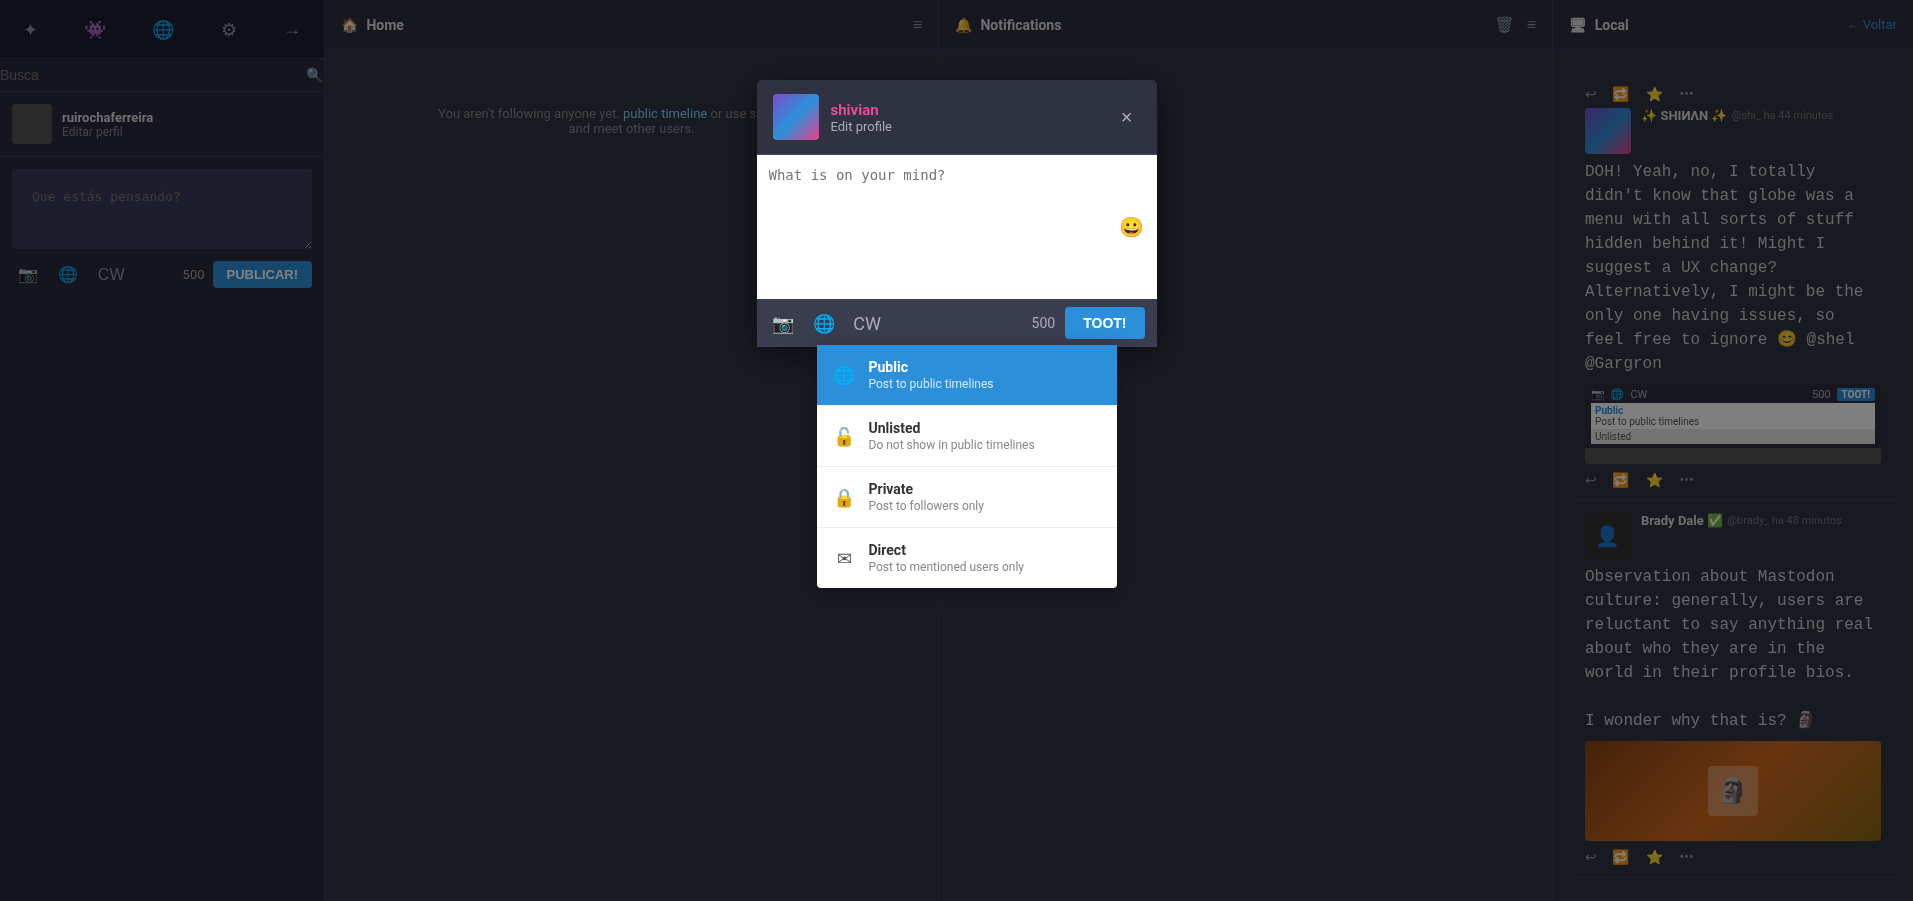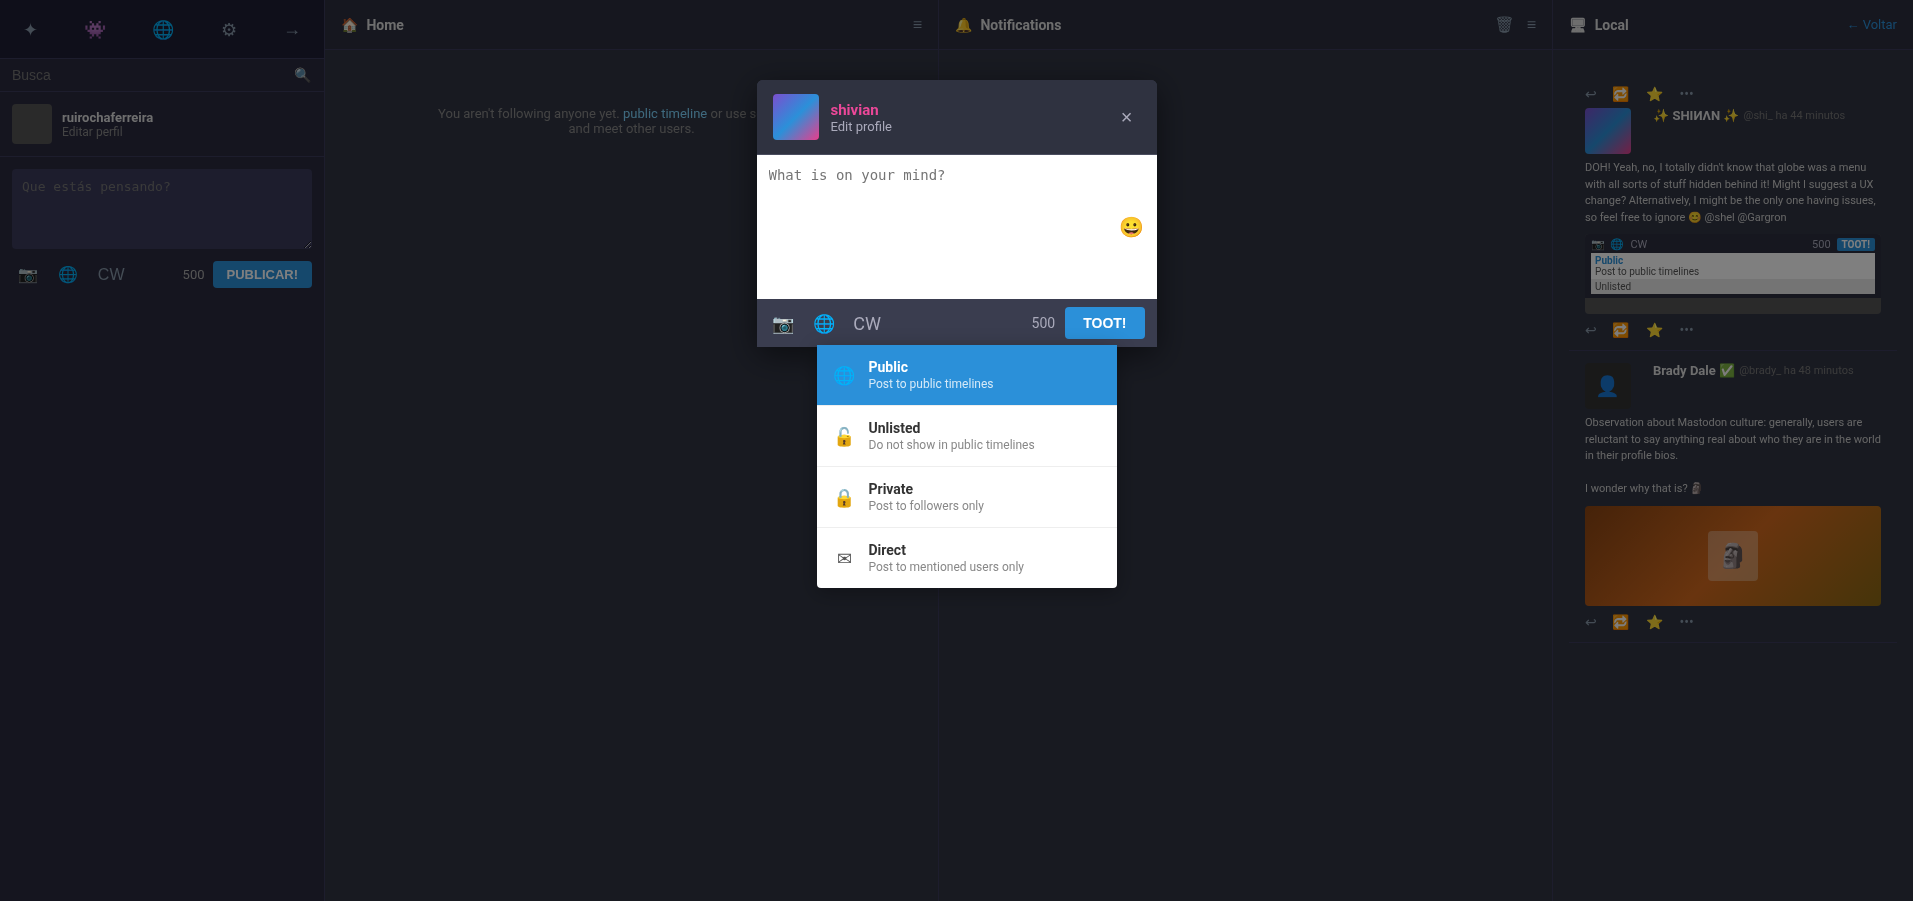--- a/index.html
+++ b/index.html
@@ -34,21 +34,21 @@
       color: #8899aa;
       font-size: 18px;
       cursor: pointer;
       padding: 8px;
       border-radius: 4px;
     }
 
     .search-bar {
       display: flex;
       align-items: center;
-      padding: 8px 12px;
+      padding: 8px 0;
       background: #2a2a3e;
       border-bottom: 1px solid #3a3a5a;
     }
     .search-input {
       background: transparent;
       border: none;
       color: #aaa;
       font-size: 14px;
       flex: 1;
       outline: none;
@@ -76,21 +76,21 @@
       padding: 12px;
       flex: 1;
     }
     .compose-textarea {
       width: 100%;
       background: #3a3a5a;
       border: none;
       border-radius: 4px;
       color: #ccc;
       font-size: 13px;
-      padding: 10px;
+      padding: 20px;
       resize: vertical;
       min-height: 80px;
       outline: none;
     }
     .compose-toolbar {
       display: flex;
       align-items: center;
       margin-top: 8px;
       gap: 8px;
     }
@@ -196,24 +196,24 @@
       border-radius: 4px;
       background: #555;
       flex-shrink: 0;
       overflow: hidden;
     }
     .post-avatar-img {
       width: 100%;
       height: 100%;
       background: linear-gradient(135deg, #7b4fcf, #2b90d9, #e83e8c);
     }
-    .post-meta { flex: 1; margin-left: 12px; }
+    .post-meta { flex: 1; }
     .post-user-name { font-size: 13px; font-weight: bold; color: #ddd; }
     .post-time { font-size: 11px; color: #777; }
-    .post-text { font-size: 11px; color: #ccc; line-height: 1.5; }
+    .post-text { font-size: 16px; color: #ccc; line-height: 1.5; font-family: Liberation Mono, monospace; }
     .post-actions {
       display: flex;
       gap: 16px;
       margin-top: 8px;
       color: #8899aa;
       font-size: 14px;
     }
     .post-image {
       margin-top: 8px;
       border-radius: 4px;

